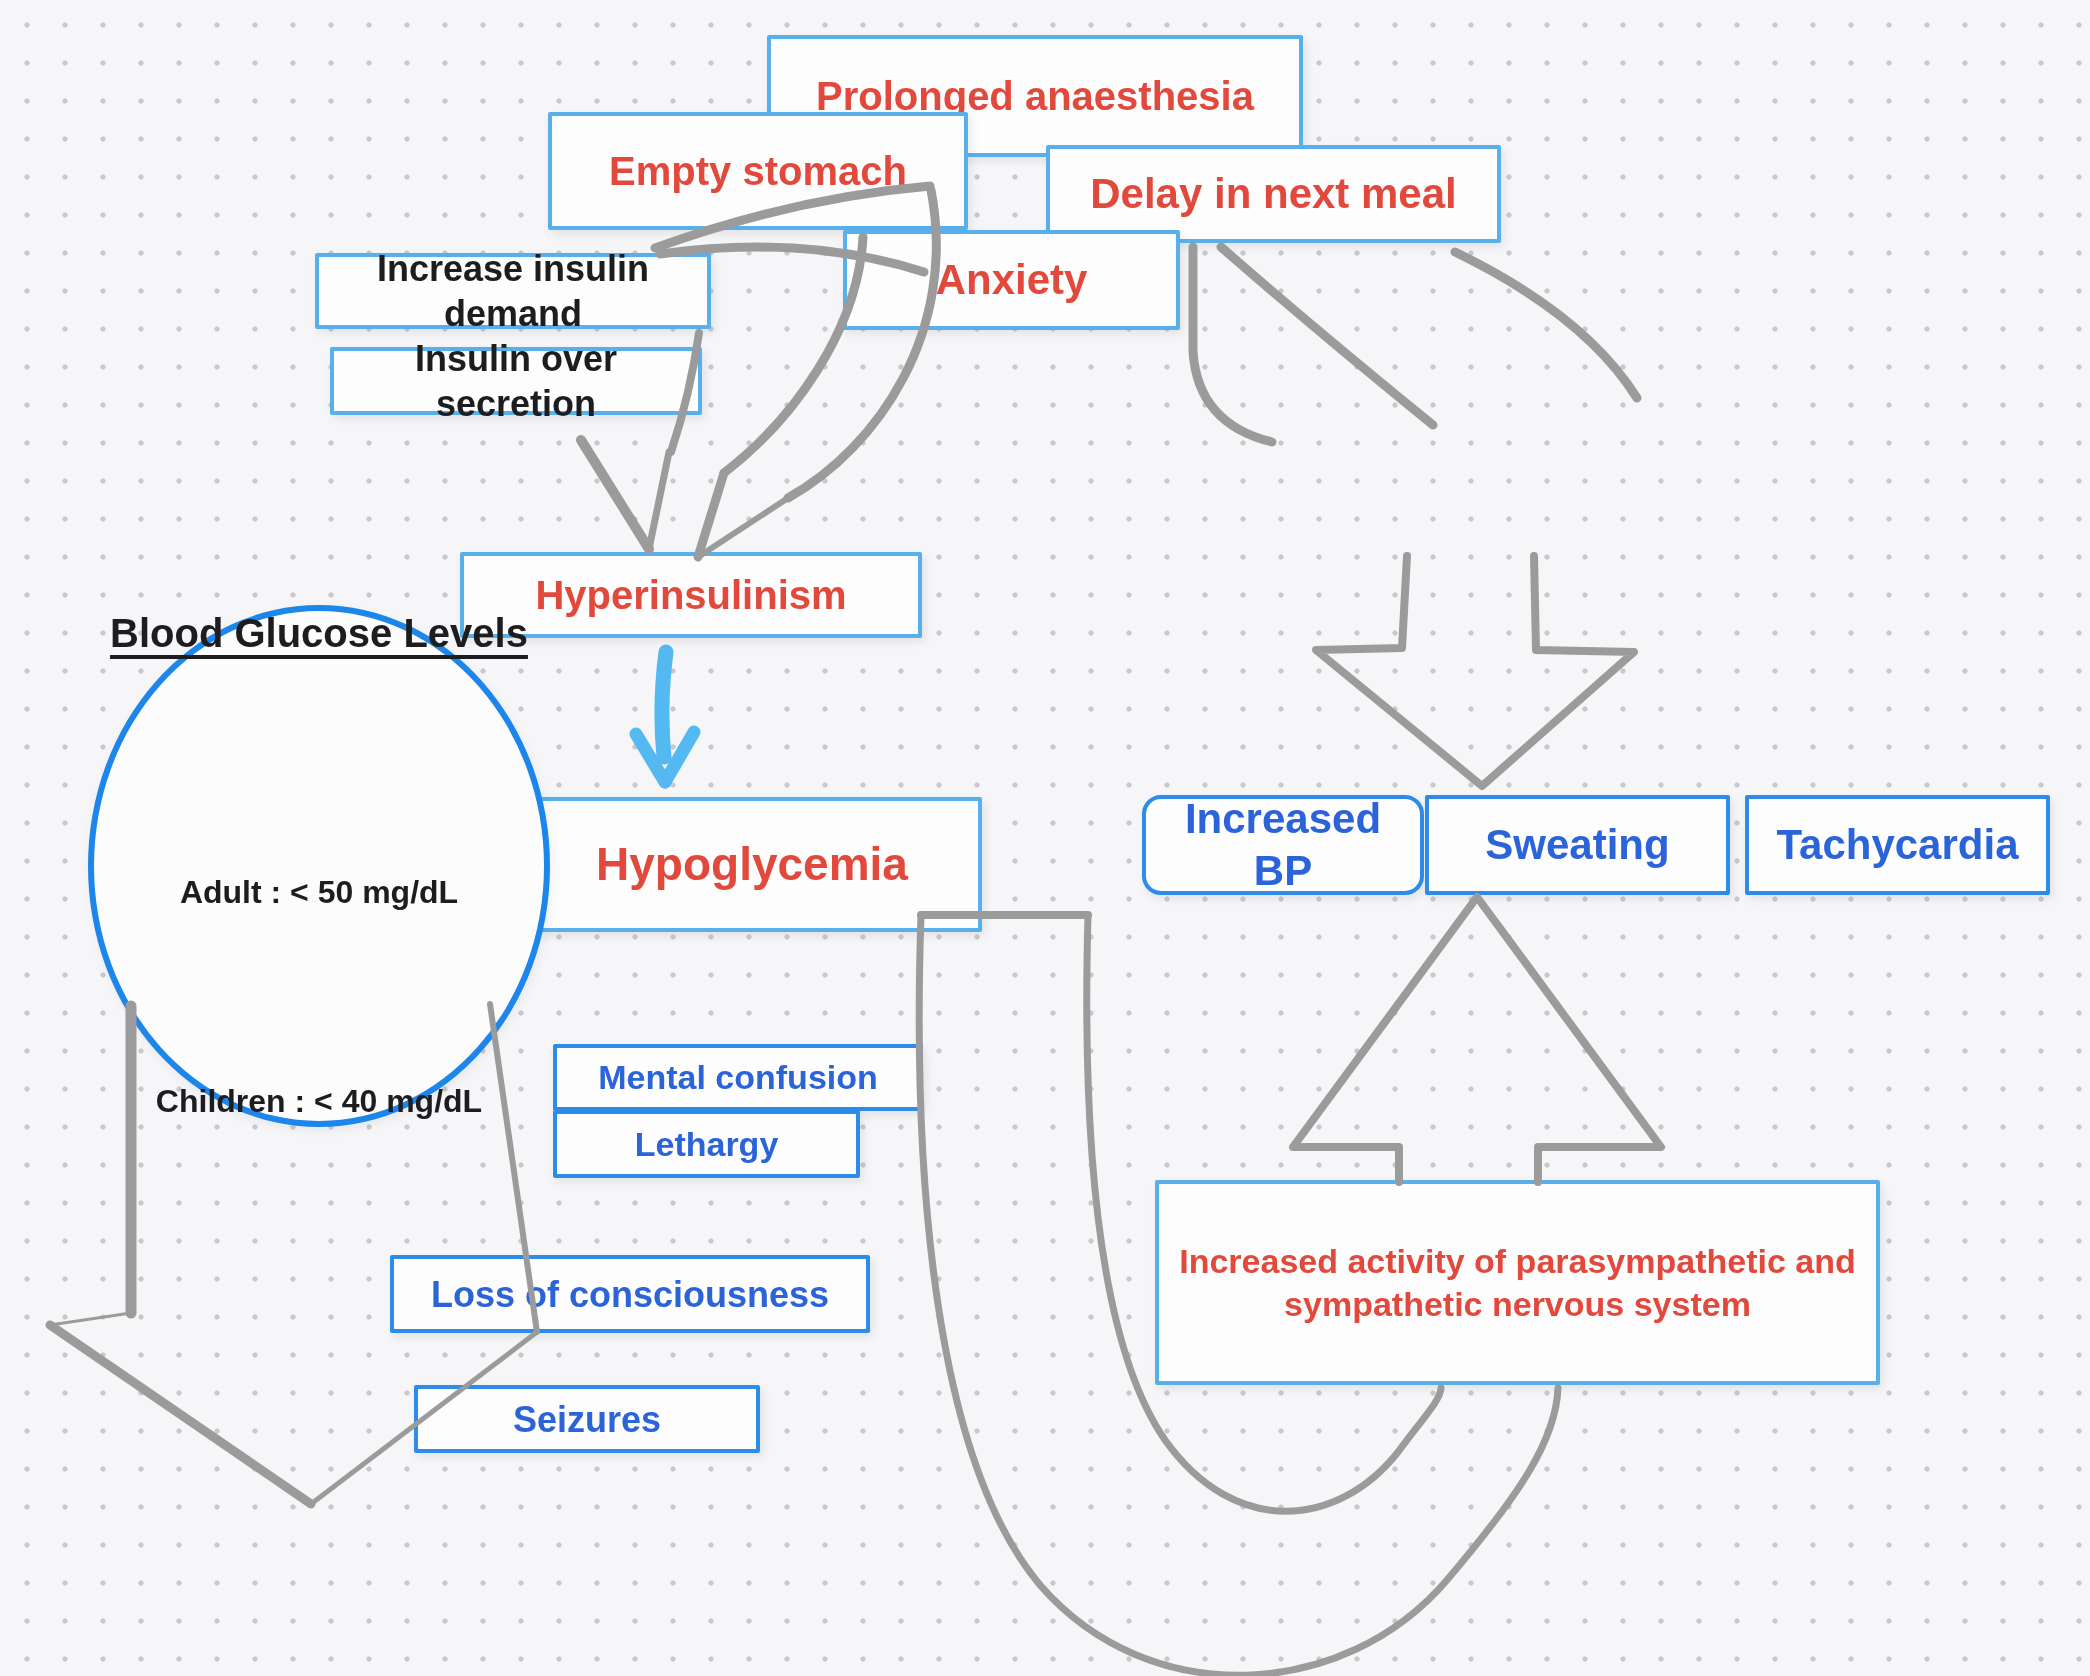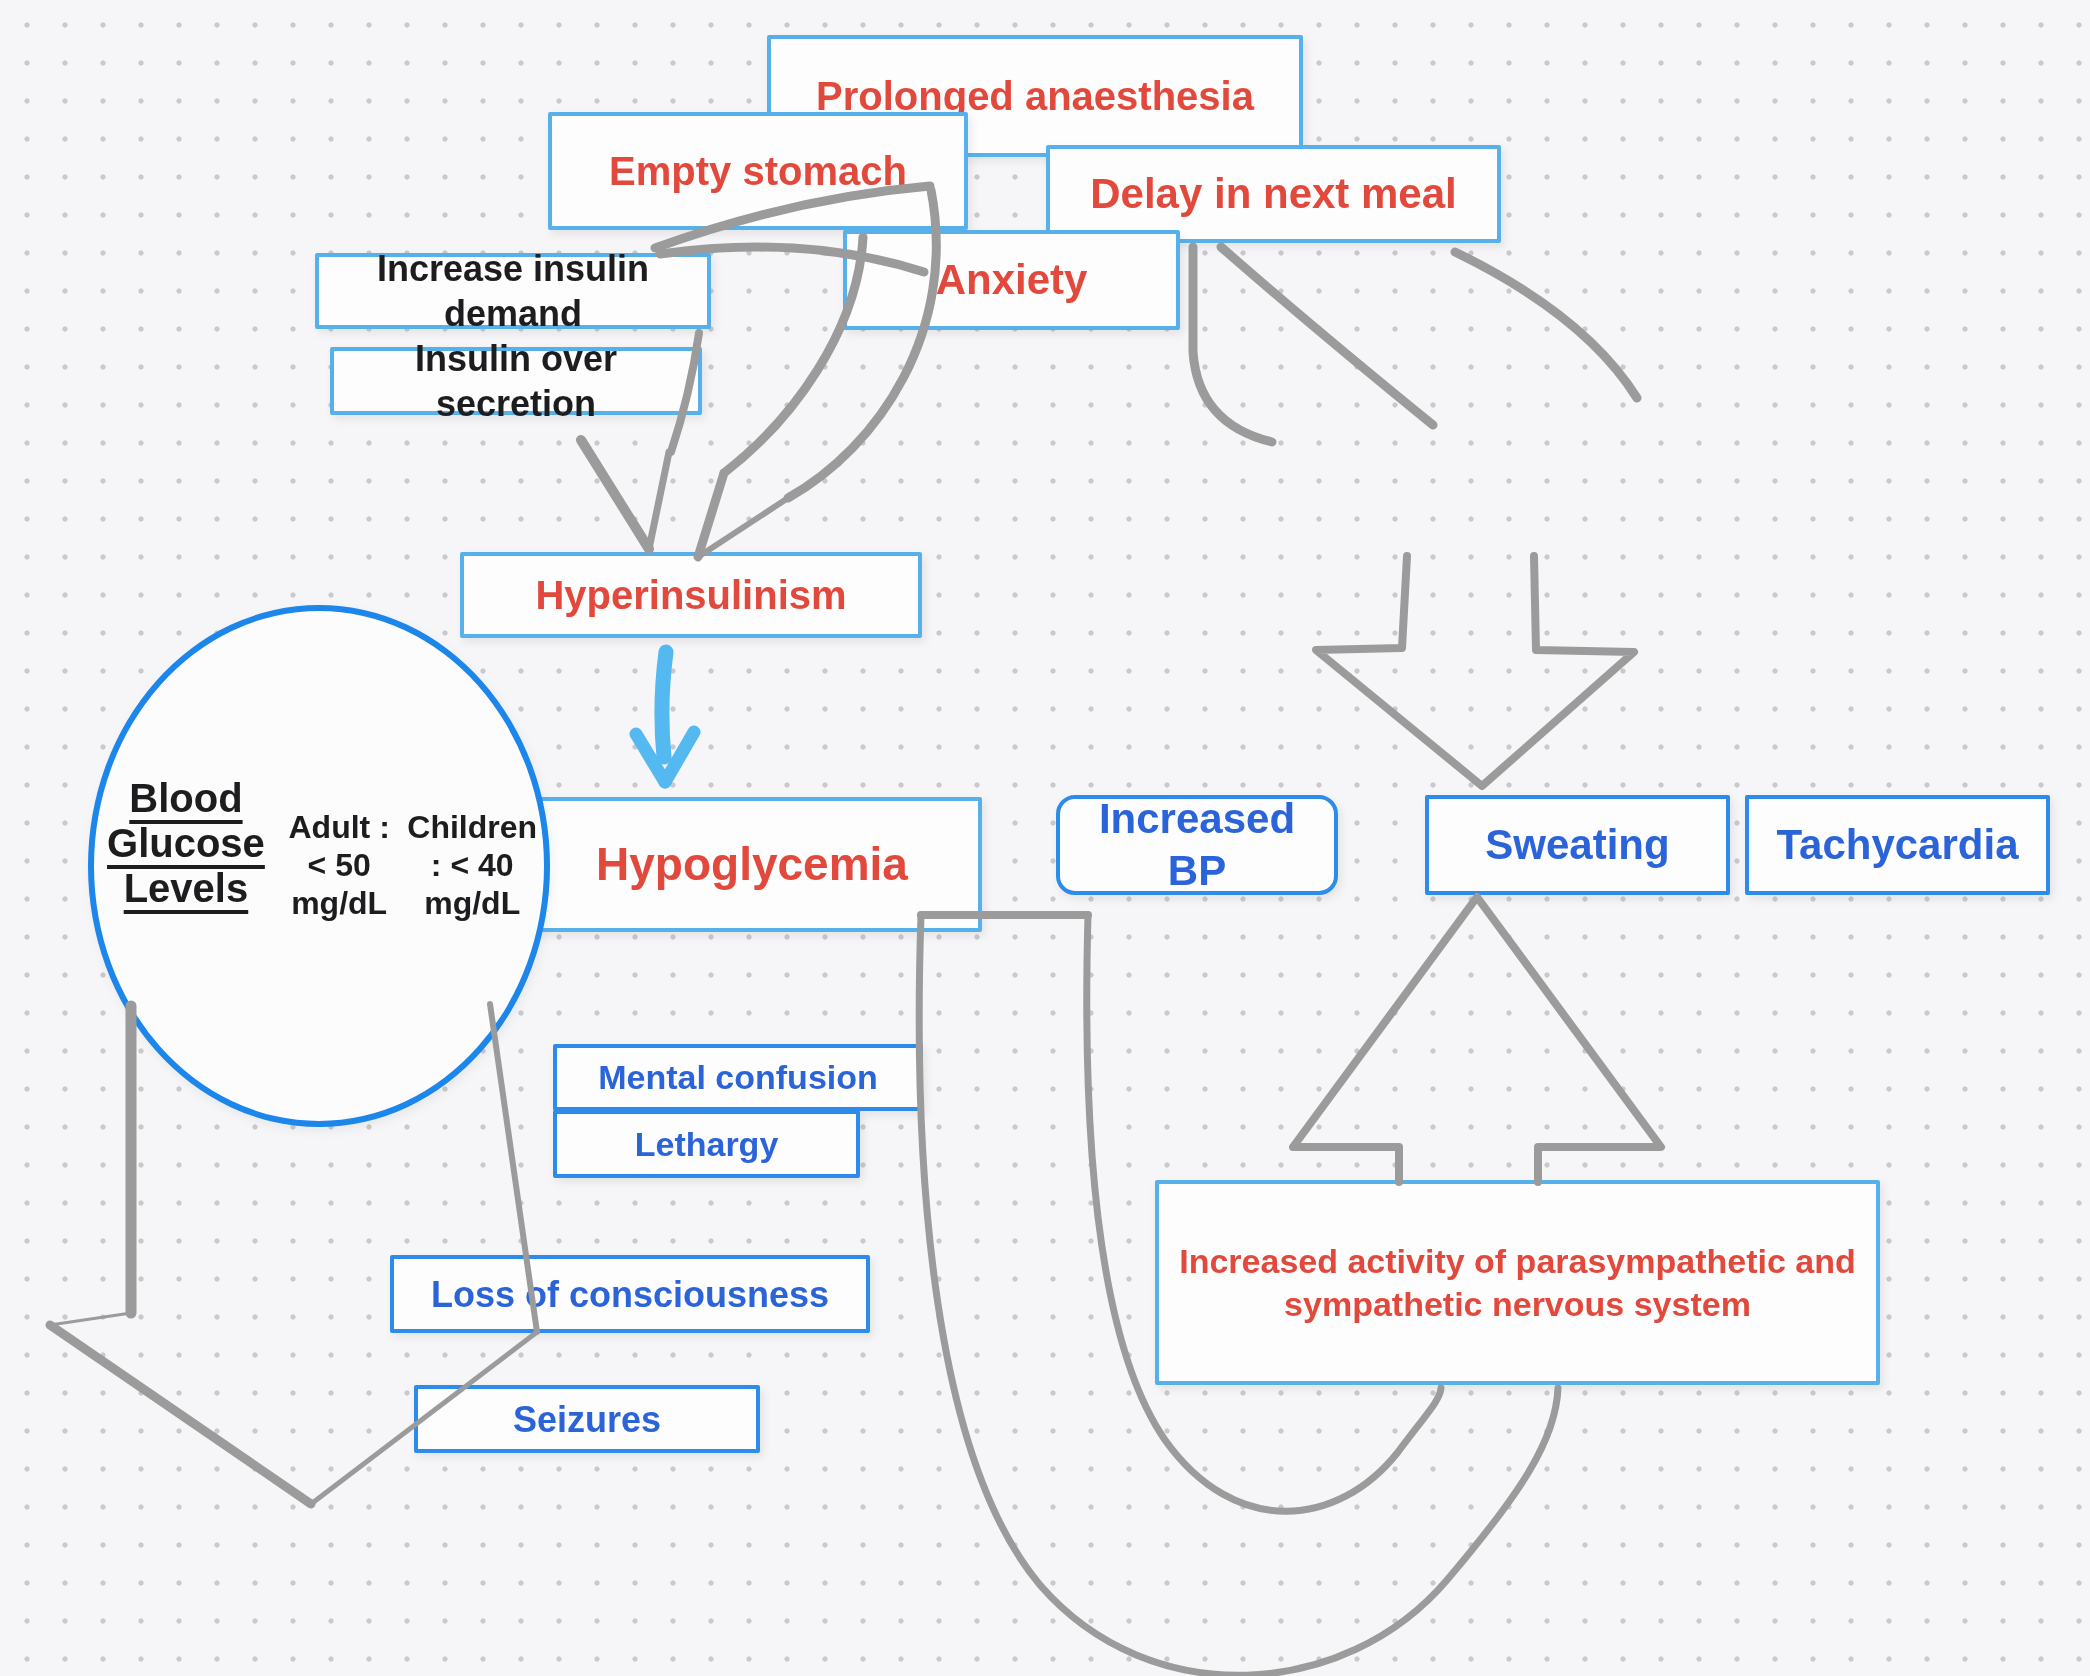--- a/index.html
+++ b/index.html
@@ -23,21 +23,21 @@
   }
   .node.strong{border-color:var(--blue-border);}
   .red-label{color:var(--red);}
   .black-label{color:var(--black-text);}
   .blue-label{color:var(--blue-text);}
   .fs38{font-size:42px;} .fs36{font-size:36px;} .fs40{font-size:40px;}
   .fs54{font-size:46px;} .fs34{font-size:34px;}
   .circle{
     position:absolute;left:88px;top:605px;width:450px;height:510px;
     border:6px solid var(--circle-border);border-radius:50%;background:#fcfcfd;
-    display:flex;flex-direction:row;align-items:center;justify-content:flex-end;
+    display:flex;flex-direction:column;align-items:center;justify-content:space-between;
     text-align:center;color:var(--black-text);font-weight:bold;z-index:3;
     box-shadow:2px 4px 10px rgba(110,115,125,.10);
   }
   .circle .c-title{font-size:40px;text-decoration:underline;text-underline-offset:8px;margin-bottom:46px;}
   .circle .c-line{font-size:32px;line-height:1.18;}
   svg.arrows{position:absolute;left:0;top:0;z-index:4;pointer-events:none;}
   .boxes{position:absolute;left:0;top:0;width:100%;height:100%;z-index:2;}
 </style>
 </head>
 <body>
@@ -72,21 +72,21 @@
 
     <div class="node" style="left:460px;top:552px;width:462px;height:86px;">
       <span class="red-label fs40">Hyperinsulinism</span>
     </div>
 
 
     <div class="node" style="left:522px;top:797px;width:460px;height:135px;">
       <span class="red-label fs54">Hypoglycemia</span>
     </div>
 
-    <div class="node strong" style="left:1056px;top:795px;width:282px;height:100px;border-radius:19px;">
+    <div class="node strong" style="left:1142px;top:795px;width:282px;height:100px;border-radius:19px;">
       <span class="blue-label fs38">Increased BP</span>
     </div>
 
     <div class="node strong" style="left:1425px;top:795px;width:305px;height:100px;">
       <span class="blue-label fs38">Sweating</span>
     </div>
 
     <div class="node strong" style="left:1745px;top:795px;width:305px;height:100px;">
       <span class="blue-label fs38">Tachycardia</span>
     </div>

